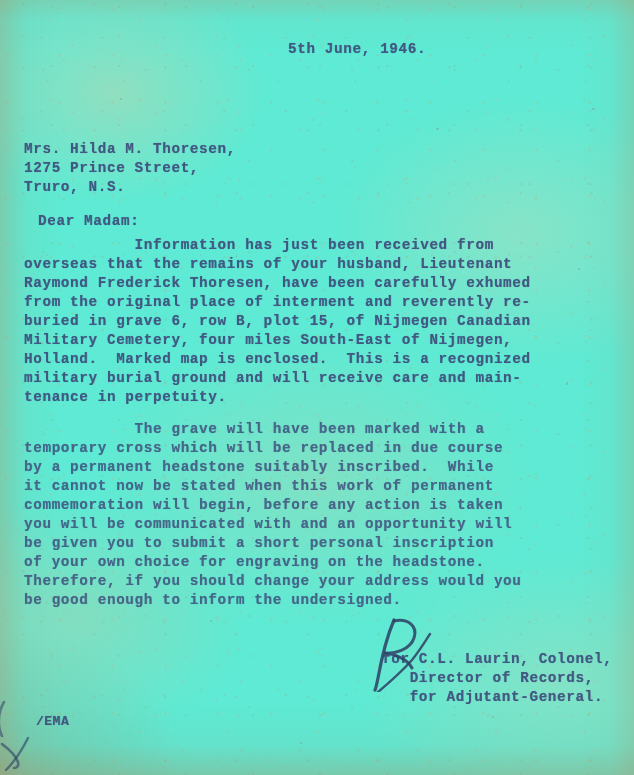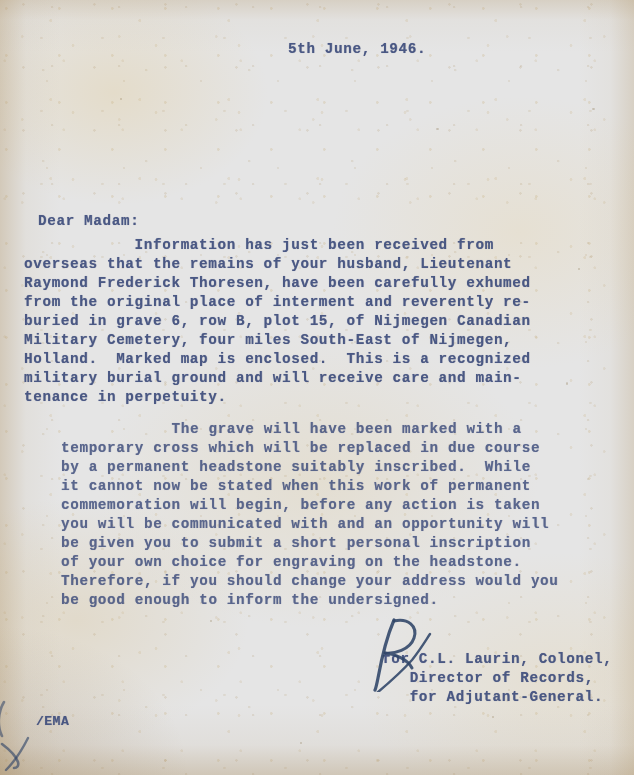--- a/index.html
+++ b/index.html
@@ -6,21 +6,21 @@
   html, body {
     margin: 0;
     padding: 0;
     background: #2b2b2b;
   }
   #page {
     position: relative;
     width: 634px;
     height: 775px;
     overflow: hidden;
-    background-color: #e5e5e5;
+    background-color: #5eead4;
     font-family: "Liberation Mono", "DejaVu Sans Mono", monospace;
   }
   
   .paper-grain {
     position: absolute;
     inset: 0;
     pointer-events: none;
     background-image:
       radial-gradient(circle at 12% 18%, rgba(196,170,120,0.30) 0 1.1px, transparent 1.6px),
       radial-gradient(circle at 33% 7%,  rgba(170,140,95,0.22) 0 1px, transparent 1.5px),
@@ -78,21 +78,21 @@
       0 0 1px rgba(63,78,125,0.40),
       0.4px 0.3px 0.6px rgba(40,52,92,0.28);
     opacity: 0.93;
   }
   .typed.lighter { opacity: 0.84; }
 
   #date-line     { left: 288px; top: 40px; }
   #address-block { left: 24px;  top: 140px; }
   #salutation    { left: 38px;  top: 212px; }
   #para-1        { left: 24px;  top: 236px; }
-  #para-2        { left: 24px;  top: 420px; margin-left: 37px; }
+  #para-2        { left: 24px;  top: 420px; }
   #closing       { left: 276px; top: 595px; }
   #signature-block { left: 338px; top: 650px; margin-left: 44px; }
   #typist-ref    { left: 36px;  top: 712px; font-size: 13px; letter-spacing: 0.5px; }
 
   
   #signature-mark {
     position: absolute;
     left: 352px;
     top: 612px;
     width: 200px;
@@ -136,20 +136,23 @@
   <div class="speck" style="left:578px; top:268px; width:2px; height:2px;"></div>
   <div class="speck" style="left:566px; top:382px; width:2px; height:3px;"></div>
   <div class="speck" style="left:120px; top:98px;  width:2px; height:2px;"></div>
   <div class="speck" style="left:436px; top:128px; width:3px; height:2px;"></div>
   <div class="speck" style="left:300px; top:742px; width:2px; height:2px;"></div>
   <div class="speck" style="left:492px; top:716px; width:2px; height:2px;"></div>
   <div class="speck" style="left:210px; top:620px; width:2px; height:2px;"></div>
 
   <div class="typed" id="date-line">5th June, 1946.</div>
 
+  <div class="typed" id="address-block"><span>Mrs. Hilda M. Thoresen,</span>
+<span>1275 Prince Street,</span>
+<span>Truro, N.S.</span></div>
 
   <div class="typed" id="salutation">Dear Madam:</div>
 
   <div class="typed" id="para-1">            Information has just been received from
 overseas that the remains of your husband, Lieutenant
 Raymond Frederick Thoresen, have been carefully exhumed
 from the original place of interment and reverently re-
 buried in grave 6, row B, plot 15, of Nijmegen Canadian
 Military Cemetery, four miles South-East of Nijmegen,
 Holland.  Marked map is enclosed.  This is a recognized

